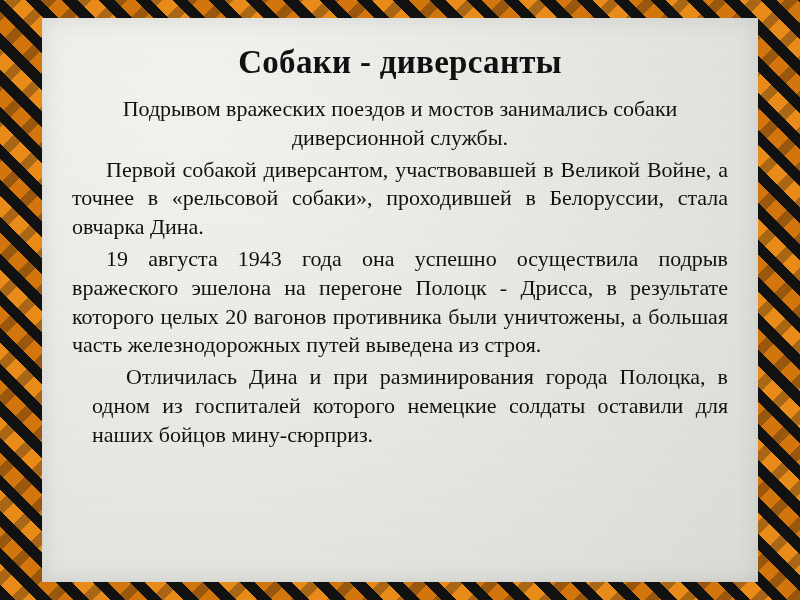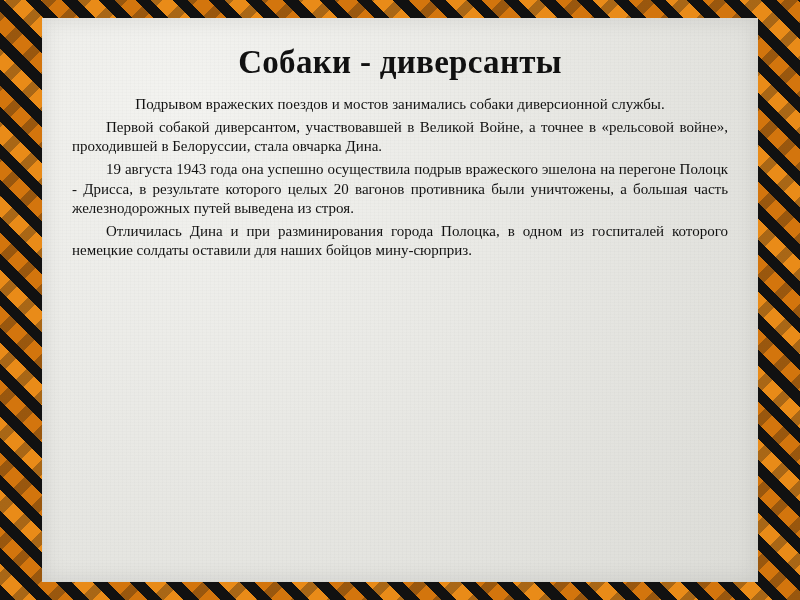--- a/index.html
+++ b/index.html
@@ -91,49 +91,50 @@
     color: #111111;
     letter-spacing: 0.3px;
     margin: 12px 0 14px 0;
     line-height: 1.12;
   }
 
   .body-text {
     position: relative;
     z-index: 2;
     color: #111111;
-    font-size: 15px;
+    font-size: 22px;
     line-height: 1.31;
   }
 
   .para {
     margin: 0 0 3px 0;
     text-indent: 34px;
     text-align: justify;
   }
   .para.centered {
     text-align: center;
     text-indent: 0;
   }
   .para.last {
     margin-bottom: 0;
+    margin-left: 20px;
   }
 </style>
 </head>
 <body>
 
 <div class="slide">
 
   <div class="ribbon-frame"></div>
 
   <div class="paper">
 
     <h1 class="slide-title">Собаки - диверсанты</h1>
 
     <div class="body-text">
       <p class="para centered">Подрывом вражеских поездов и мостов занимались собаки диверсионной службы.</p>
-      <p class="para">Первой собакой диверсантом, участвовавшей в Великой Войне, а точнее в «рельсовой войне», проходившей в Белоруссии, стала овчарка Дина.</p>
+      <p class="para">Первой собакой диверсантом, участвовавшей в Великой Войне, а точнее в «рельсовой собаки», проходившей в Белоруссии, стала овчарка Дина.</p>
       <p class="para">19 августа 1943 года она успешно осуществила подрыв вражеского эшелона на перегоне Полоцк - Дрисса, в результате которого целых 20 вагонов противника были уничтожены, а большая часть железнодорожных путей выведена из строя.</p>
       <p class="para last">Отличилась Дина и при разминирования города Полоцка, в одном из госпиталей которого немецкие солдаты оставили для наших бойцов мину-сюрприз.</p>
     </div>
 
   </div>
 </div>
 
 </body></html>

